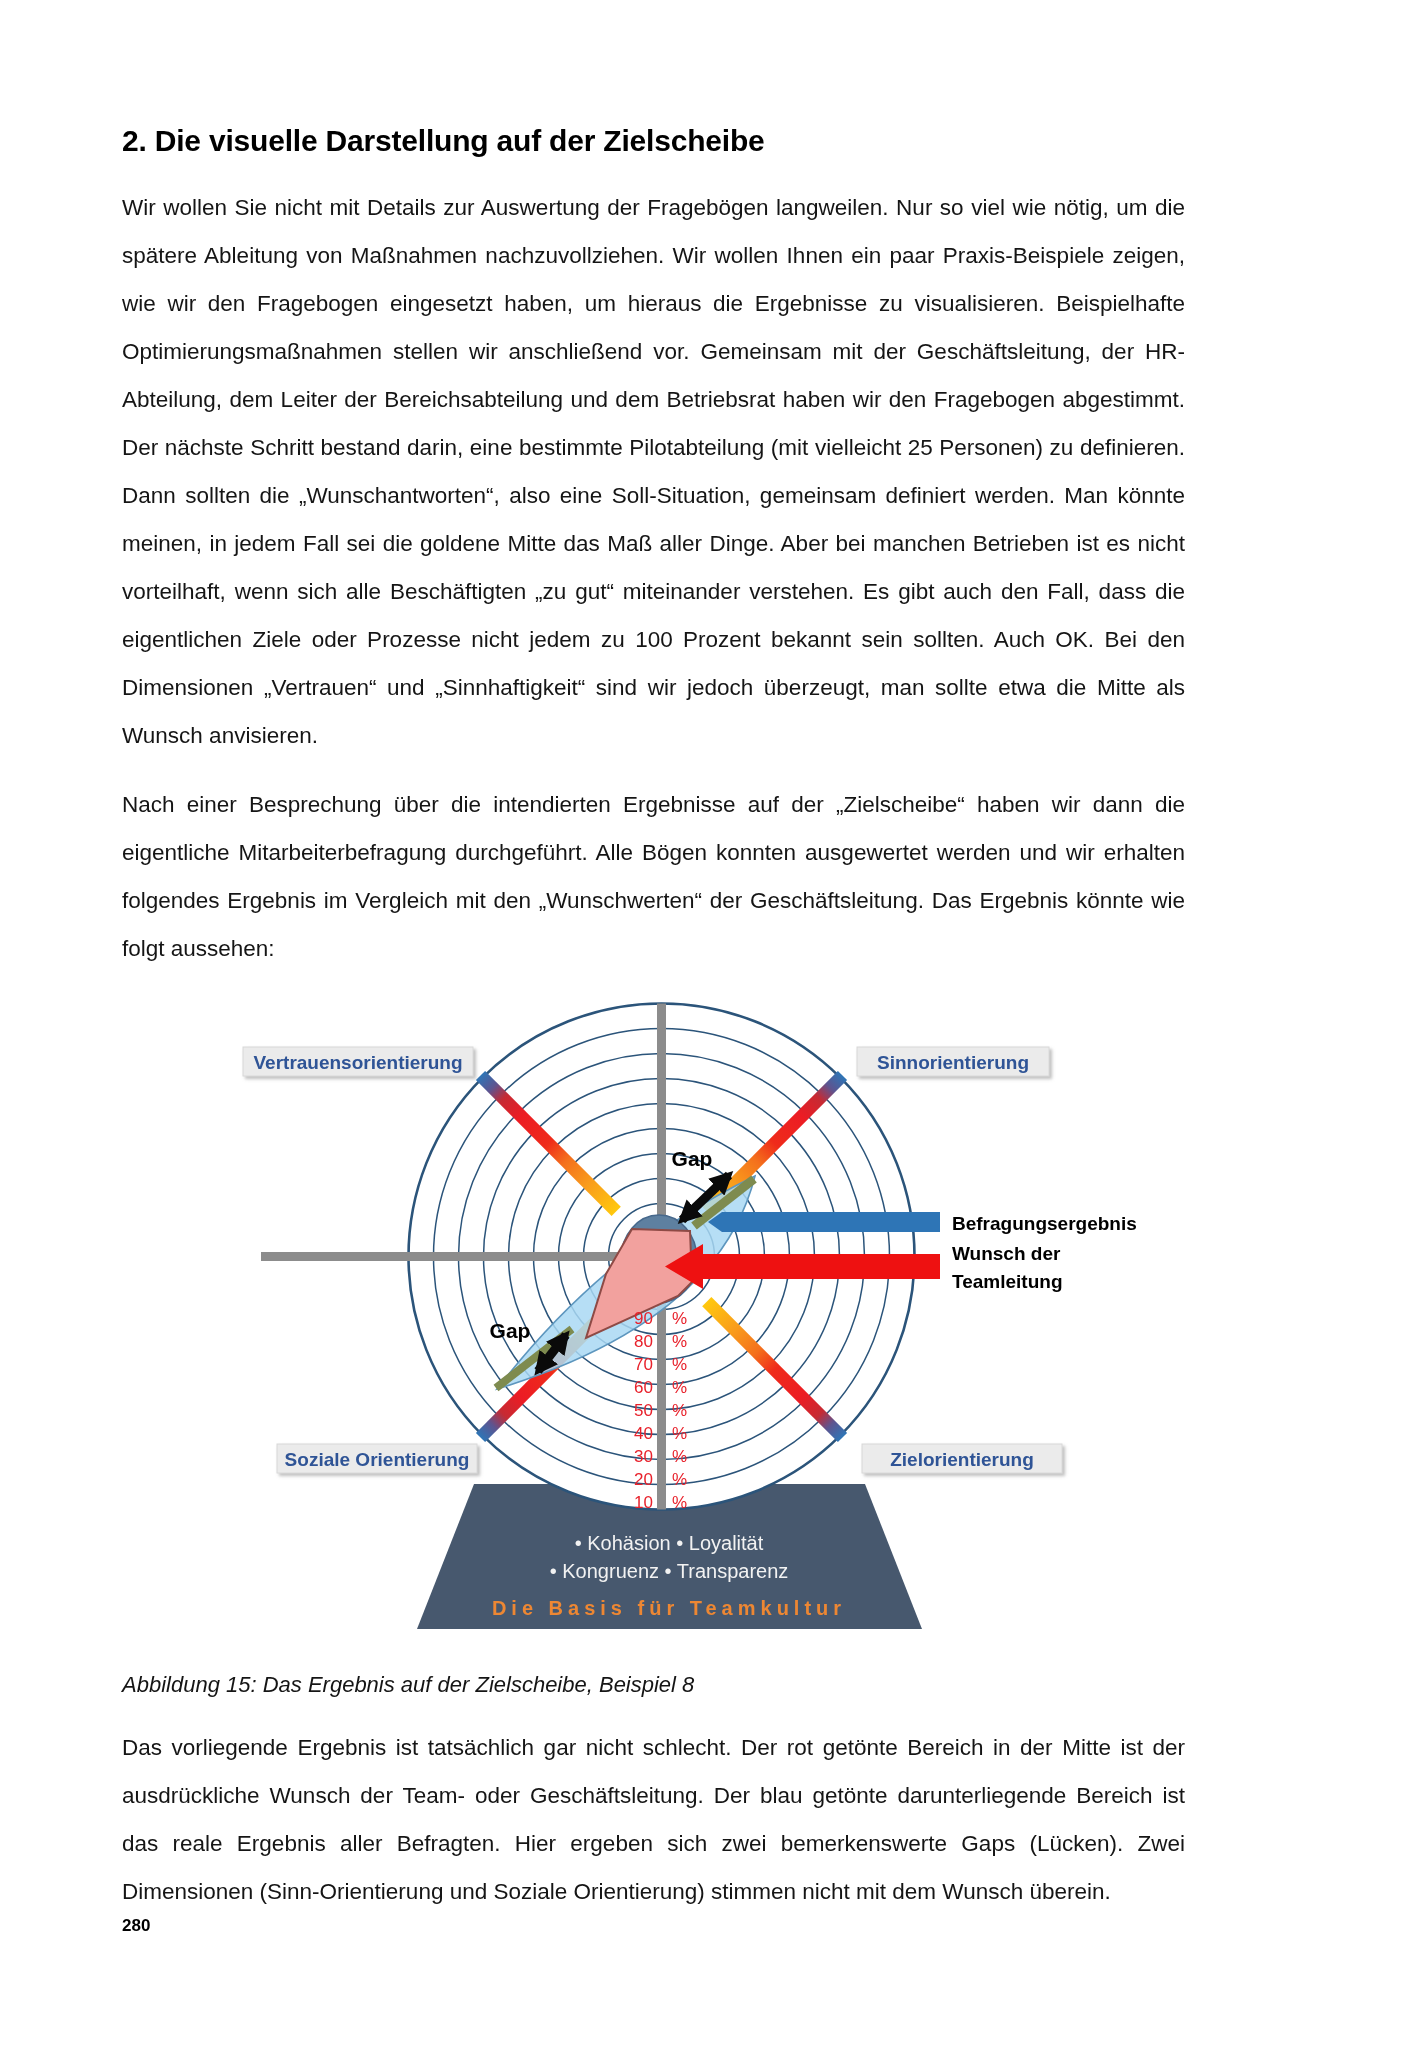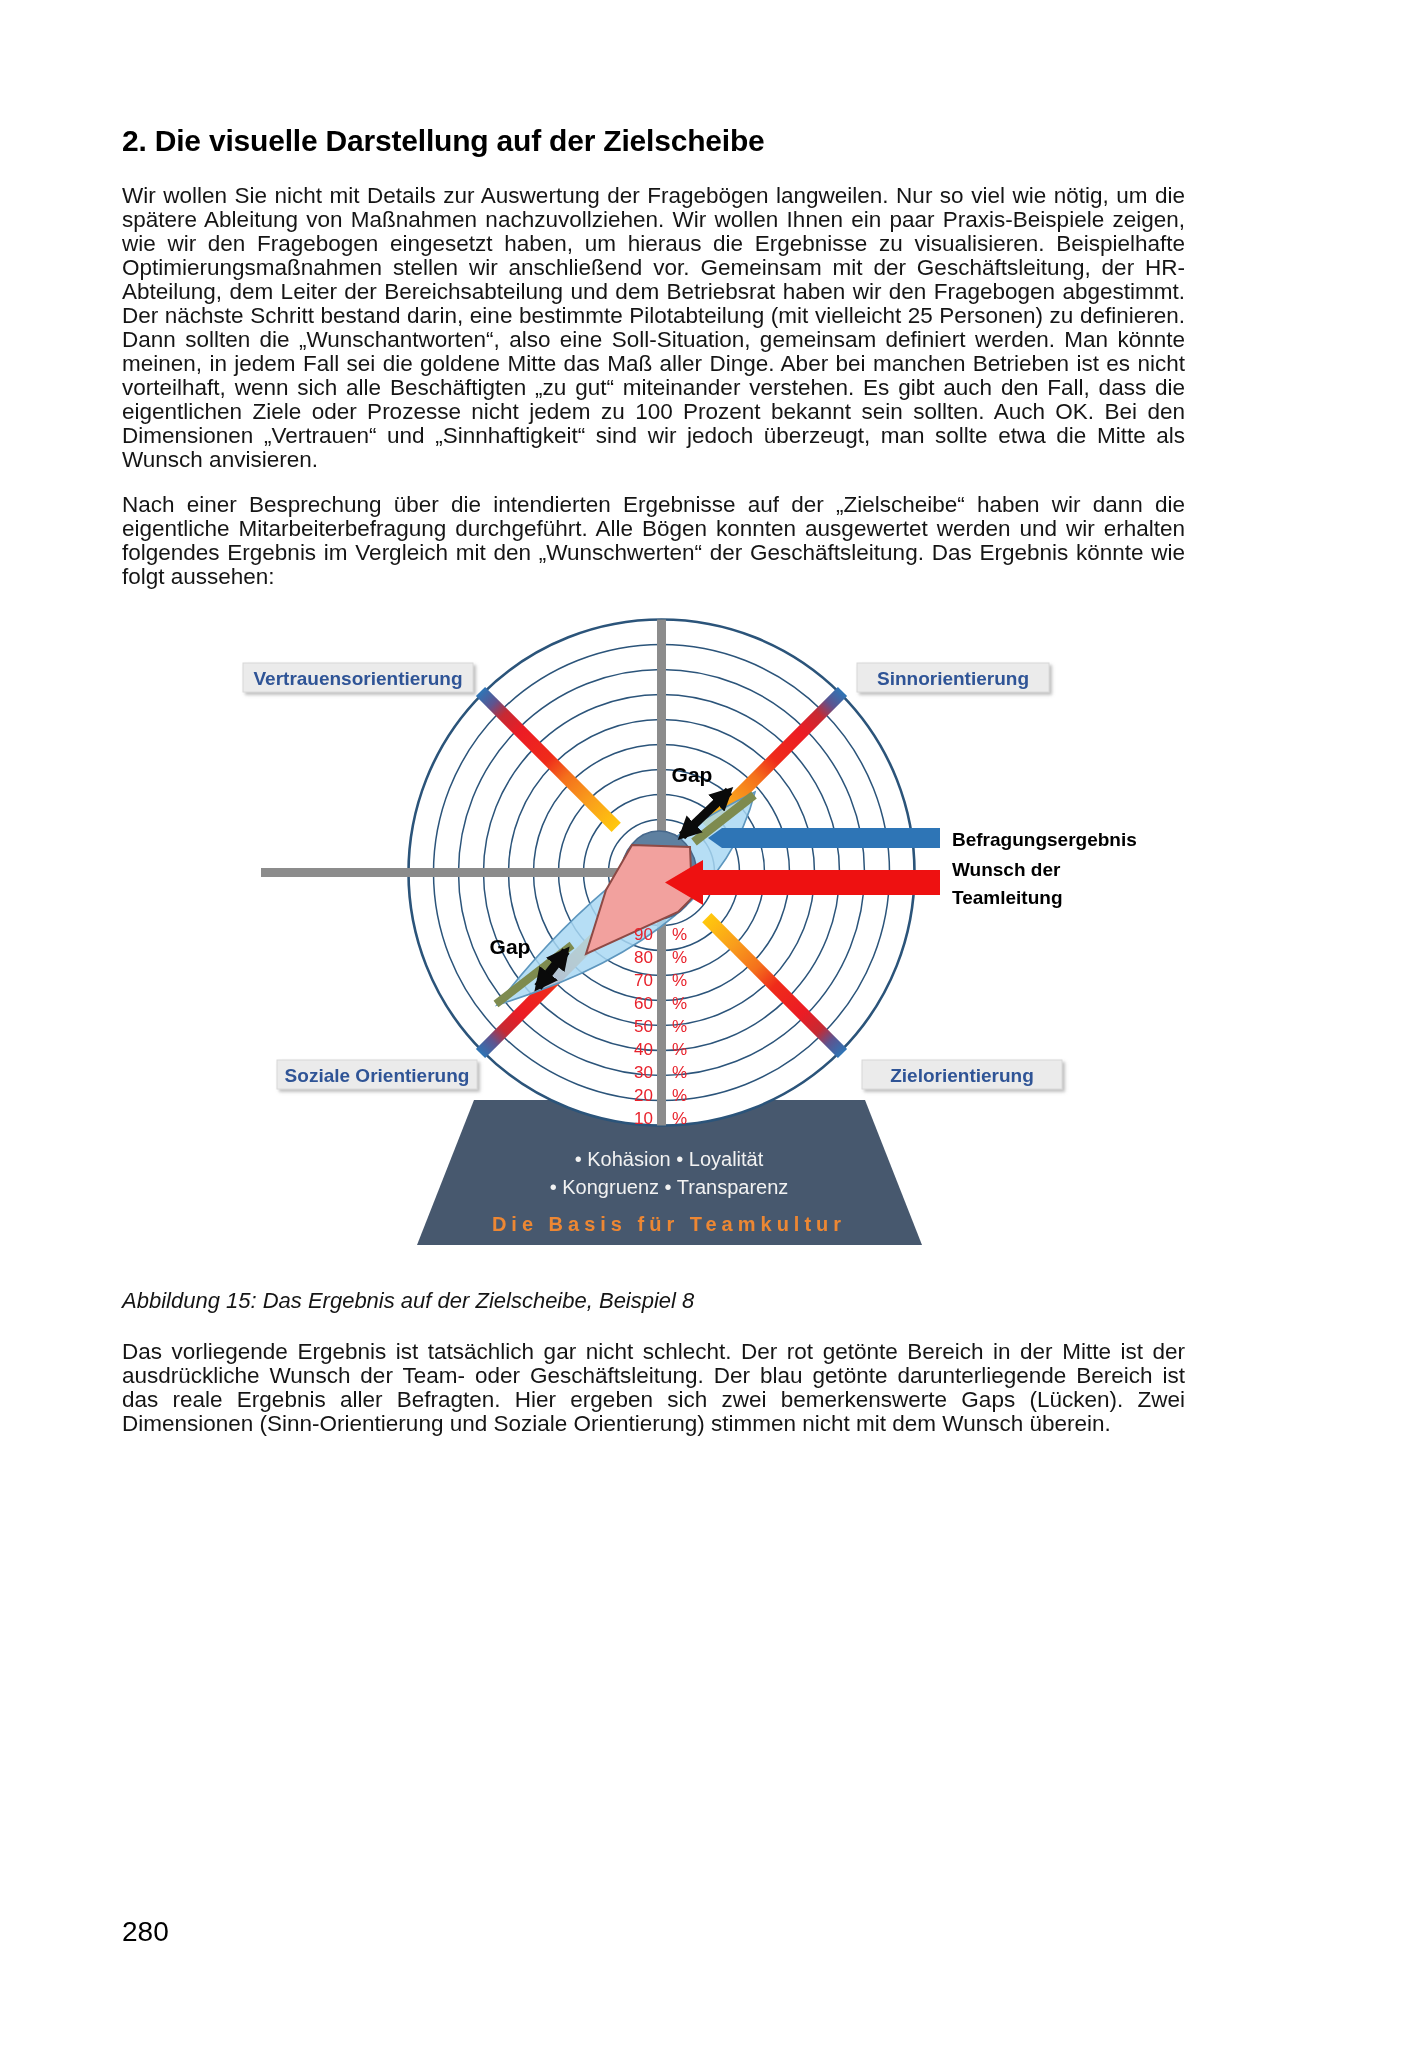--- a/index.html
+++ b/index.html
@@ -15,32 +15,32 @@
   }
   .content{
     position:absolute;
     left:122px;top:0;width:1063px;
   }
   h1.title{
     font-size:30px;font-weight:bold;color:#000;
     margin:124px 0 26px 0;letter-spacing:-0.2px;
   }
   p.body{
-    font-size:22.5px;line-height:24px;
+    font-size:22.5px;line-height:48px;
     text-align:justify;margin:0 0 21px 0;
   }
   .figure-wrap{margin:12px 0 0 0;}
   .figure-wrap svg{display:block;}
   p.caption{
     font-size:22px;font-style:italic;line-height:30px;
     margin:26px 0 24px 0;text-align:left;
   }
   .page-number{
     position:absolute;left:122px;top:1916px;
-    font-size:28px;color:#000;
+    font-size:17px;color:#000;font-weight:bold;
   }
   
   text{font-family:"Liberation Sans", sans-serif;}
   .quad-label{font-size:19px;font-weight:bold;fill:#2F5496;}
   .gap-label{font-size:21px;font-weight:bold;fill:#000;}
   .legend-label{font-size:19px;font-weight:bold;fill:#000;}
   .scale-num{font-size:17px;fill:#E8212B;}
   .base-line{font-size:20px;fill:#F2F2F2;}
   .base-highlight{font-size:20px;font-weight:bold;fill:#ED8733;letter-spacing:5px;}
 </style>

